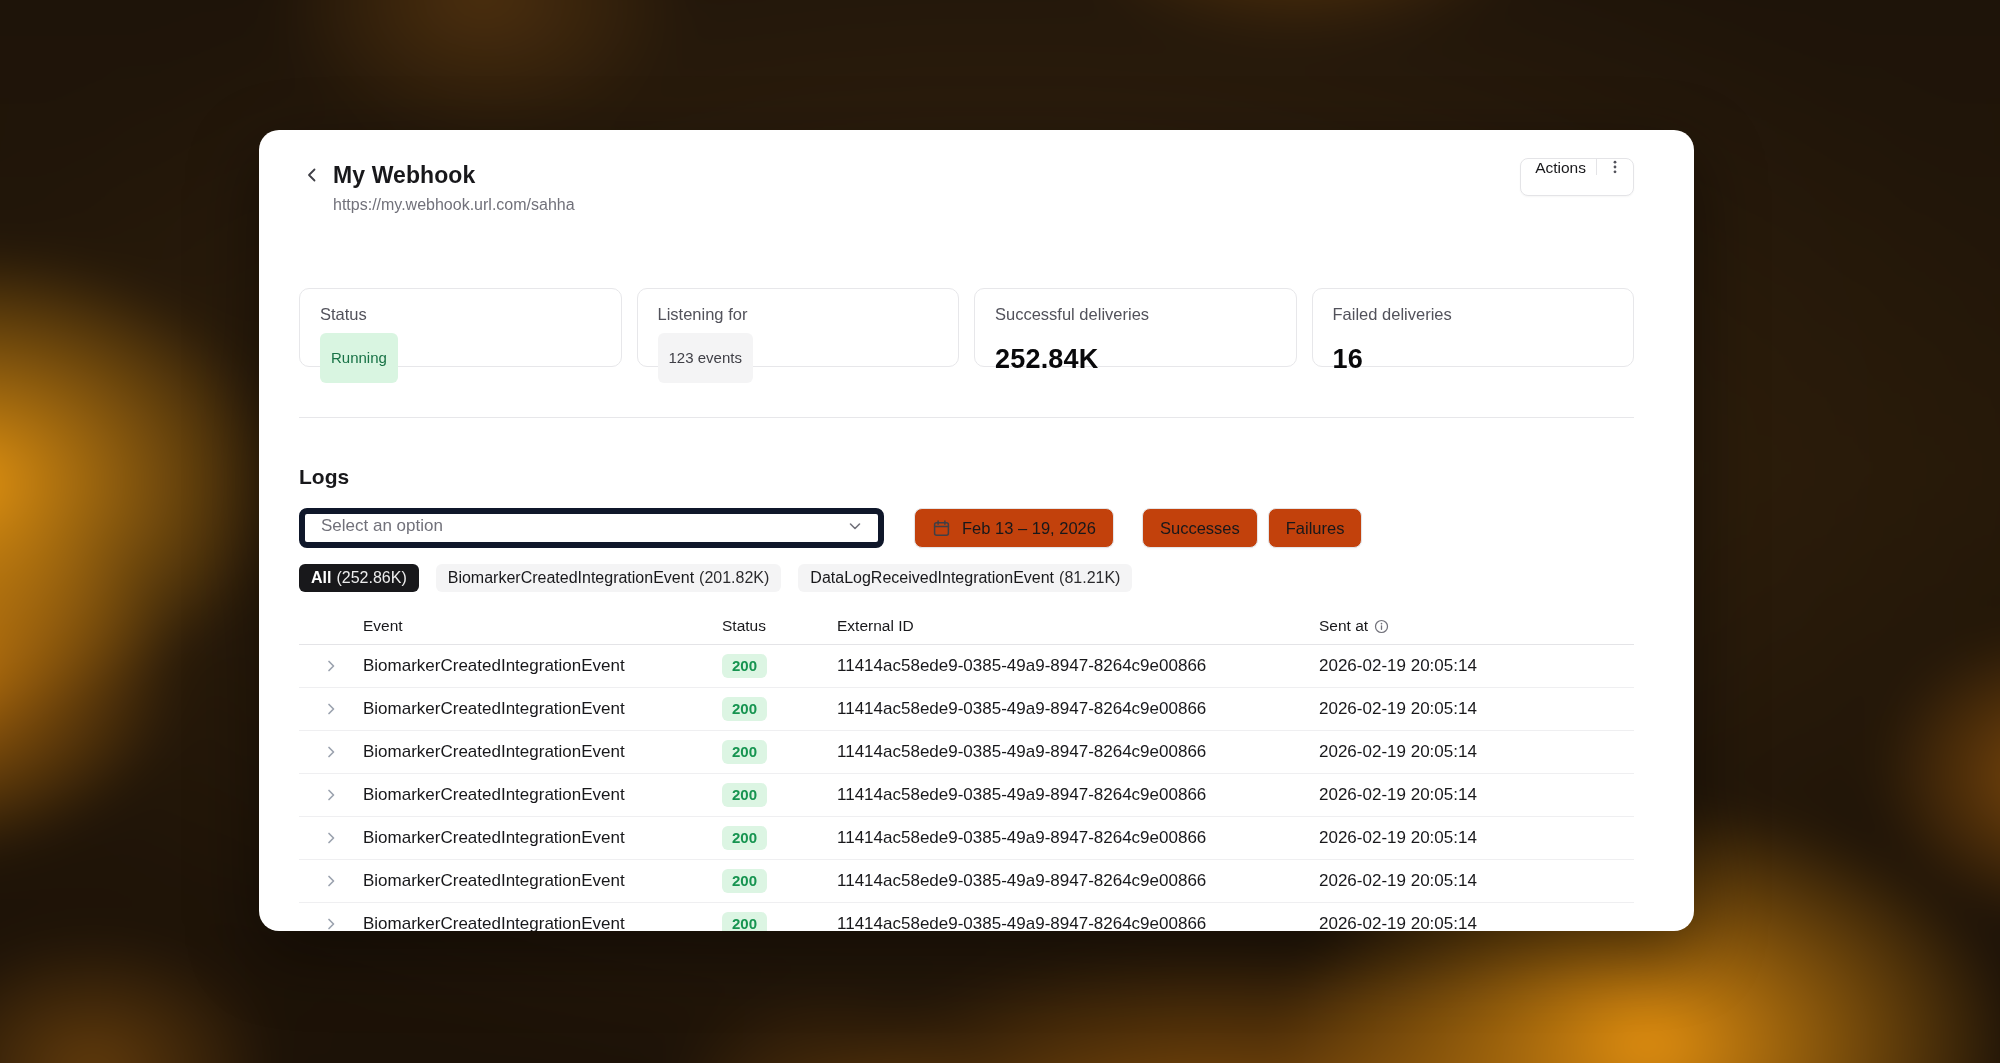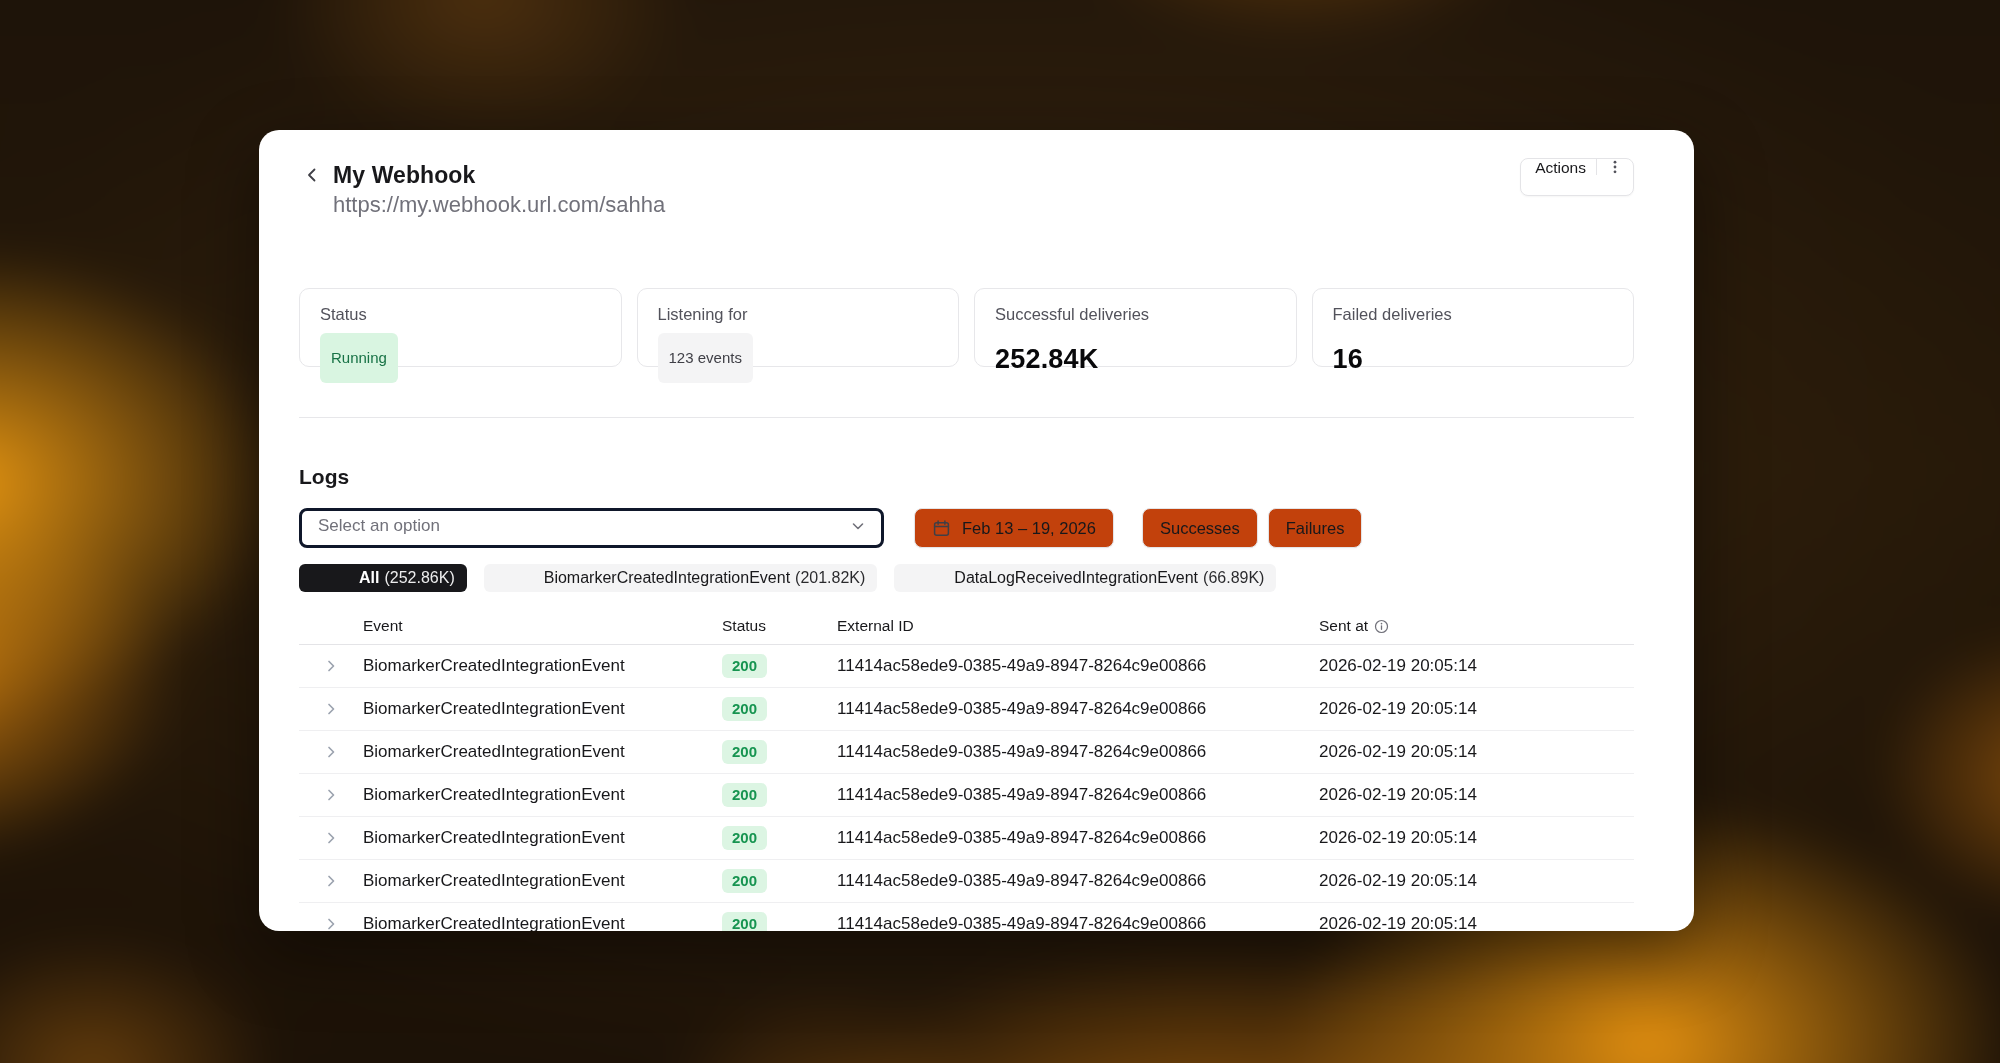--- a/index.html
+++ b/index.html
@@ -35,21 +35,21 @@
   }
   .content{width:1335px;position:relative;}
   
   .hdr{position:relative;min-height:84px;}
   .hdr-title-row{display:flex;align-items:center;height:30px;}
   .back-btn{
     width:26px;height:26px;border:none;background:transparent;cursor:pointer;
     display:flex;align-items:center;justify-content:center;padding:0;margin-right:8px;
   }
   .page-title{font-size:23px;font-weight:700;letter-spacing:.1px;}
-  .page-url{font-size:22px;color:#71717a;margin:4px 0 0 34px;line-height:22px;}
+  .page-url{font-size:16px;color:#71717a;margin:4px 0 0 34px;line-height:22px;}
   .actions-btn{
     position:absolute;right:0;top:-2px;height:38px;
     display:flex;align-items:flex-start;gap:10px;
     background:#fff;border:1px solid #e4e4e7;border-radius:8px;
     padding:0 10px 0 14px;font-size:15.5px;font-weight:500;color:#18181b;
     box-shadow:0 1px 2px rgba(0,0,0,.04);cursor:pointer;
     font-family:"Liberation Sans", sans-serif;
   }
   .actions-divider{width:1px;height:16px;background:#e4e4e7;}
   
@@ -64,21 +64,21 @@
     font-size:15px;font-weight:500;line-height:18px;
   }
   .badge-green{background:#d9f5e1;color:#177245;}
   .badge-gray{background:#f4f4f5;color:#3f3f46;}
   .stat-value{font-size:27px;font-weight:700;margin-top:20px;color:#09090b;letter-spacing:.2px;}
   .divider{border:none;border-top:1px solid #e7e7ea;margin:50px 0 0 0;}
   
   .logs-heading{font-size:21px;font-weight:700;margin-top:46px;line-height:26px;}
   .filter-row{display:flex;align-items:center;margin-top:18px;height:40px;}
   .select{
-    width:585px;height:40px;border:3px solid #0f172a;border-radius:8px;background:#fff;
+    width:585px;height:40px;border:6px solid #0f172a;border-radius:8px;background:#fff;
     display:flex;align-items:center;justify-content:space-between;
     padding:0 14px 4px 16px;box-sizing:border-box;cursor:pointer;
   }
   .select-placeholder{font-size:17px;color:#71717a;}
   .date-btn,.flat-btn{
     height:40px;border:1px solid #e4e4e7;border-radius:8px;background:#c2410c;
     display:flex;align-items:center;gap:11px;padding:0 17px;box-sizing:border-box;
     font-size:16.5px;color:#18181b;cursor:pointer;font-family:"Liberation Sans", sans-serif;
     box-shadow:0 1px 2px rgba(0,0,0,.03);
   }
@@ -87,21 +87,21 @@
   .btn-successes{margin-left:28px;justify-content:center;}
   .btn-failures{margin-left:10px;}
   
   .pills{display:flex;gap:17px;margin-top:16px;height:28px;}
   .pill{
     display:flex;align-items:center;gap:5px;height:28px;padding:0 12px;border-radius:6px;
     font-size:16px;cursor:pointer;white-space:nowrap;
   }
   .pill-dark{background:#18181b;color:#ffffff;}
   .pill-light{background:#f4f4f5;color:#18181b;}
-  .pill .pl{font-weight:600;margin-left:48px;}
+  .pill .pl{font-weight:600;}
   .pill-light .pl{font-weight:500;}
   .pill .pc{font-weight:400;opacity:.92;}
   
   .table{margin-top:16px;}
   .t-row{
     display:grid;grid-template-columns:64px 359px 115px 482px auto;
     align-items:center;
   }
   .t-head{height:36px;border-bottom:1px solid #e4e4e7;}
   .t-head .th{font-size:15.5px;font-weight:500;color:#18181b;}
@@ -202,21 +202,21 @@
       <div class="pill pill-dark">
         <span class="pl">All</span>
         <span class="pc">(252.86K)</span>
       </div>
       <div class="pill pill-light">
         <span class="pl">BiomarkerCreatedIntegrationEvent</span>
         <span class="pc">(201.82K)</span>
       </div>
       <div class="pill pill-light">
         <span class="pl">DataLogReceivedIntegrationEvent</span>
-        <span class="pc">(66.89K)</span>
+        <span class="pc">(81.21K)</span>
       </div>
     </div>
 
     <div class="table">
       <div class="t-row t-head">
         <div></div>
         <div class="th">Event</div>
         <div class="th">Status</div>
         <div class="th">External ID</div>
         <div class="th th-sent">

